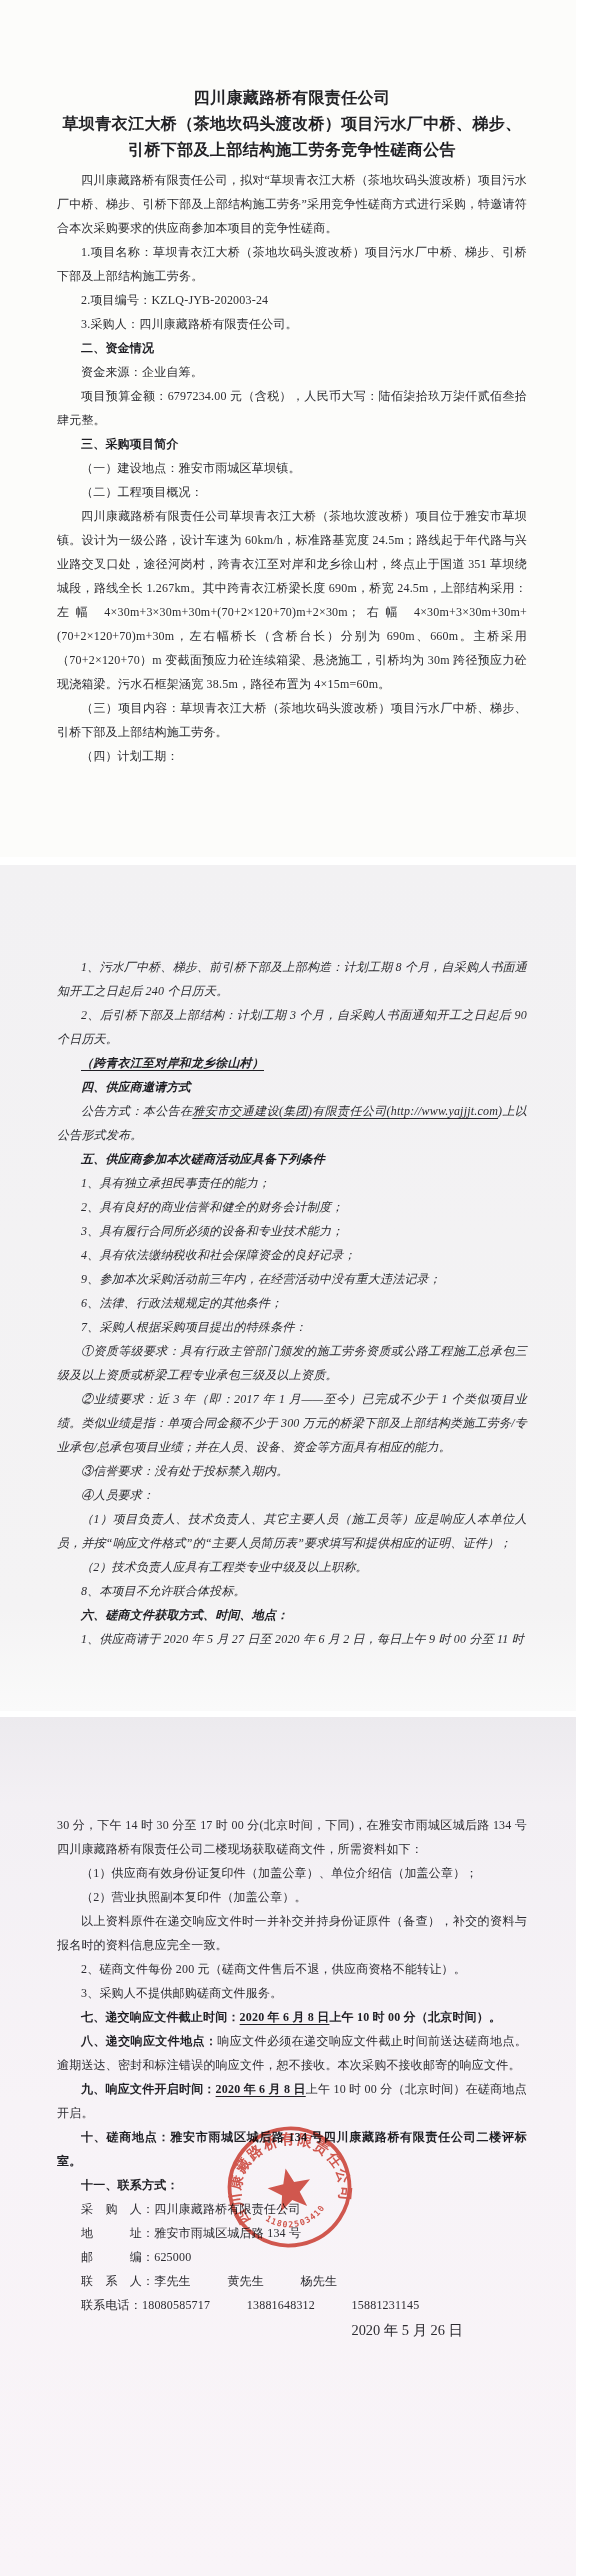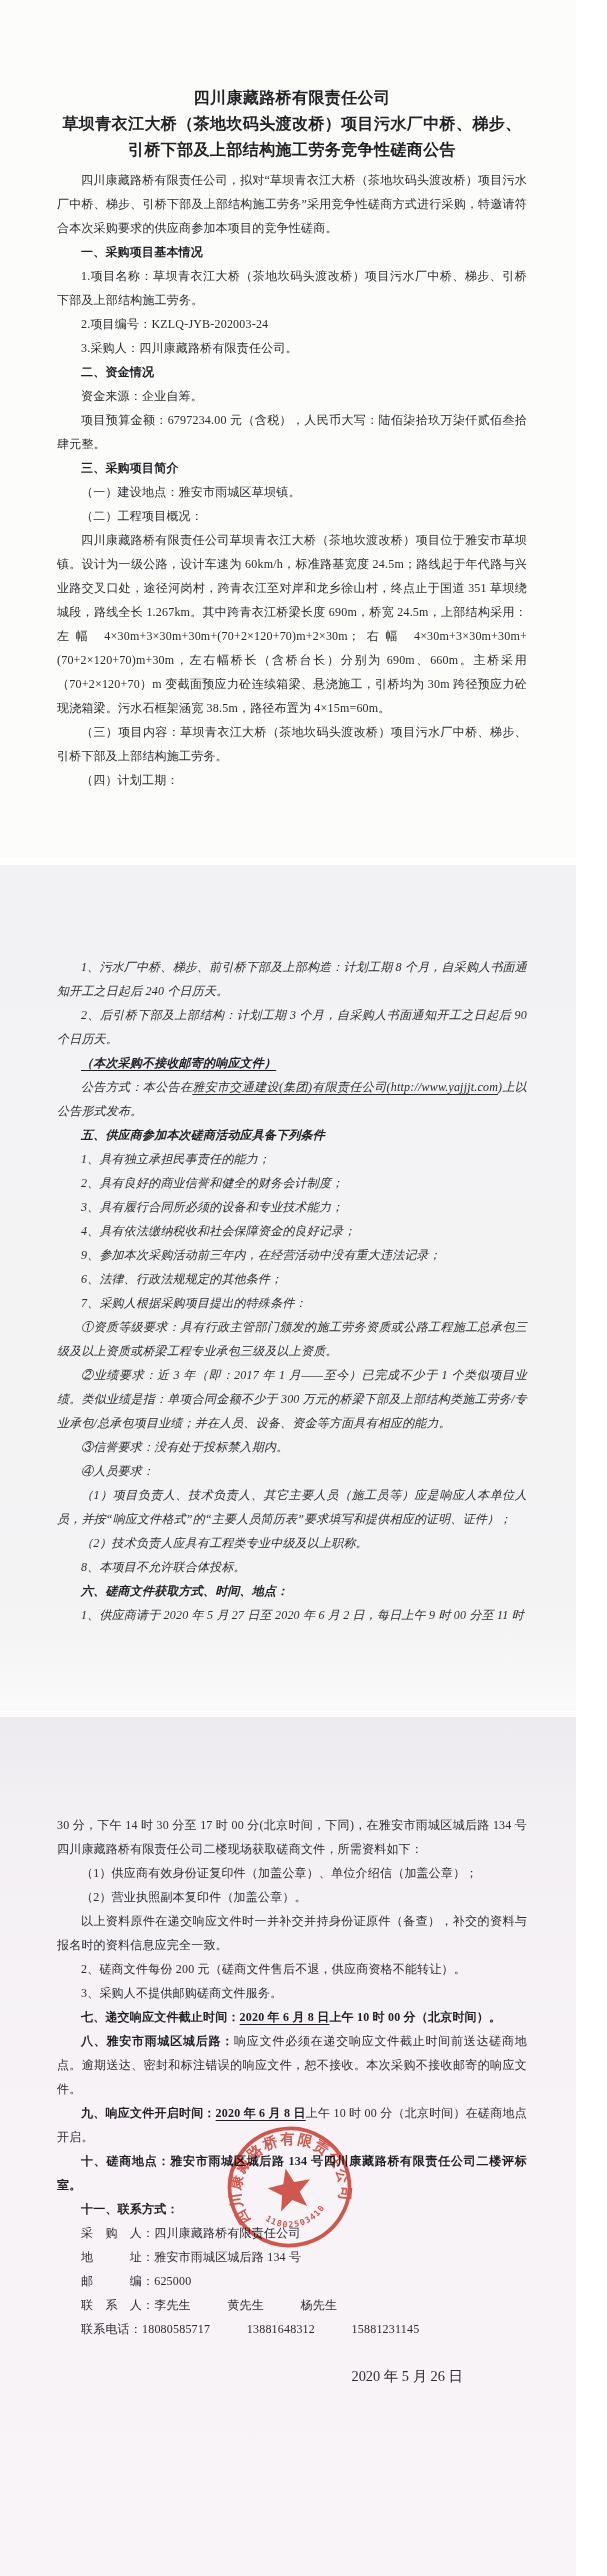--- a/index.html
+++ b/index.html
@@ -10,40 +10,39 @@
   .gap{height:7.6px;background:#ffffff;}
   .gap2{height:6px;background:#ffffff;}
   .page2{height:846px;background:linear-gradient(180deg,#f2f1f3 0%,#f4f3f4 88%,#fafafa 100%);padding:90px 49px 0 57px;font-style:italic;}
   .page3{height:859px;background:linear-gradient(180deg,#eceaee 0%,#f3f0f4 10%,#f7f3f7 45%,#f9f4f8 100%);padding:96px 49px 0 57px;}
   .titleblock{text-align:center;margin:0 -7.6px 4.6px -7.6px;}
   .t{font-size:16px;line-height:26px;font-weight:700;color:#222226;letter-spacing:0.4px;}
   .para{margin:0;font-size:12px;line-height:24px;text-align:justify;text-indent:2em;letter-spacing:0.2px;}
   .para.noindent{text-indent:0;}
   .para .b{font-weight:700;color:#1f1f24;}
   .para .u{text-decoration:underline;text-underline-offset:3px;}
-  .date{font-size:14.4px;line-height:24px;text-align:right;padding-right:64px;margin-top:23px;}
+  .date{font-size:14.4px;line-height:24px;text-align:right;padding-right:64px;margin-top:1px;}
   .seal{position:absolute;left:225px;top:407px;width:129px;height:126px;opacity:.84;mix-blend-mode:multiply;transform:rotate(-12deg);pointer-events:none;}
   .seal svg{display:block;}
   .sealArc{font-size:19px;font-weight:700;letter-spacing:2.5px;fill:#cf3b2e;font-family:"Liberation Serif","DejaVu Serif",serif;}
   .sealNum{font-size:11px;font-weight:700;letter-spacing:1.6px;fill:#cf3b2e;font-family:"DejaVu Sans Mono",monospace;}
 </style>
 </head>
 <body>
 
 <div class="doc">
 
   <section class="page page1">
     <div class="titleblock">
       <div class="t">四川康藏路桥有限责任公司</div>
       <div class="t">草坝青衣江大桥（茶地坎码头渡改桥）项目污水厂中桥、梯步、</div>
       <div class="t">引桥下部及上部结构施工劳务竞争性磋商公告</div>
     </div>
     <div class="content">
         <p class="para "><span>四川康藏路桥有限责任公司，拟对“草坝青衣江大桥（茶地坎码头渡改桥）项目污水厂中桥、梯步、引桥下部及上部结构施工劳务”采用竞争性磋商方式进行采购，特邀请符合本次采购要求的供应商参加本项目的竞争性磋商。</span></p>
-        <p class="para "><span class="b">一、采购项目基本情况</span></p>
         <p class="para "><span>1.项目名称：草坝青衣江大桥（茶地坎码头渡改桥）项目污水厂中桥、梯步、引桥下部及上部结构施工劳务。</span></p>
         <p class="para "><span>2.项目编号：KZLQ-JYB-202003-24</span></p>
         <p class="para "><span>3.采购人：四川康藏路桥有限责任公司。</span></p>
         <p class="para "><span class="b">二、资金情况</span></p>
         <p class="para "><span>资金来源：企业自筹。</span></p>
         <p class="para "><span>项目预算金额：6797234.00 元（含税），人民币大写：陆佰柒拾玖万柒仟贰佰叁拾肆元整。</span></p>
         <p class="para "><span class="b">三、采购项目简介</span></p>
         <p class="para "><span>（一）建设地点：雅安市雨城区草坝镇。</span></p>
         <p class="para "><span>（二）工程项目概况：</span></p>
         <p class="para "><span>四川康藏路桥有限责任公司草坝青衣江大桥（茶地坎渡改桥）项目位于雅安市草坝镇。设计为一级公路，设计车速为 60km/h，标准路基宽度 24.5m；路线起于年代路与兴业路交叉口处，途径河岗村，跨青衣江至对岸和龙乡徐山村，终点止于国道 351 草坝绕城段，路线全长 1.267km。其中跨青衣江桥梁长度 690m，桥宽 24.5m，上部结构采用：左幅 4×30m+3×30m+30m+(70+2×120+70)m+2×30m；右幅 4×30m+3×30m+30m+(70+2×120+70)m+30m，左右幅桥长（含桥台长）分别为 690m、660m。主桥采用（70+2×120+70）m 变截面预应力砼连续箱梁、悬浇施工，引桥均为 30m 跨径预应力砼现浇箱梁。污水石框架涵宽 38.5m，路径布置为 4×15m=60m。</span></p>
@@ -51,21 +50,22 @@
         <p class="para "><span>（四）计划工期：</span></p>
       </div>
   </section>
 
   <div class="gap"></div>
 
   <section class="page page2">
     <div class="content">
         <p class="para "><span>1、污水厂中桥、梯步、前引桥下部及上部构造：计划工期 8 个月，自采购人书面通知开工之日起后 240 个日历天。</span></p>
         <p class="para "><span>2、后引桥下部及上部结构：计划工期 3 个月，自采购人书面通知开工之日起后 90 个日历天。</span></p>
-        <p class="para "><span class="b u">（本次采购不接收邮寄的响应文件）</span></p>
+        <p class="para "><span class="b u">（跨青衣江至对岸和龙乡徐山村）</span></p>
+        <p class="para "><span class="b">四、供应商邀请方式</span></p>
         <p class="para "><span>公告方式：本公告在</span><span class="u">雅安市交通建设(集团)有限责任公司(http://www.yajjjt.com</span><span>)上以公告形式发布。</span></p>
         <p class="para "><span class="b">五、供应商参加本次磋商活动应具备下列条件</span></p>
         <p class="para "><span>1、具有独立承担民事责任的能力；</span></p>
         <p class="para "><span>2、具有良好的商业信誉和健全的财务会计制度；</span></p>
         <p class="para "><span>3、具有履行合同所必须的设备和专业技术能力；</span></p>
         <p class="para "><span>4、具有依法缴纳税收和社会保障资金的良好记录；</span></p>
         <p class="para "><span>9、参加本次采购活动前三年内，在经营活动中没有重大违法记录；</span></p>
         <p class="para "><span>6、法律、行政法规规定的其他条件；</span></p>
         <p class="para "><span>7、采购人根据采购项目提出的特殊条件：</span></p>
         <p class="para "><span>①资质等级要求：具有行政主管部门颁发的施工劳务资质或公路工程施工总承包三级及以上资质或桥梁工程专业承包三级及以上资质。</span></p>
@@ -84,21 +84,21 @@
 
   <section class="page page3">
     <div class="content">
         <p class="para noindent"><span>30 分，下午 14 时 30 分至 17 时 00 分(北京时间，下同)，在雅安市雨城区城后路 134 号四川康藏路桥有限责任公司二楼现场获取磋商文件，所需资料如下：</span></p>
         <p class="para "><span>（1）供应商有效身份证复印件（加盖公章）、单位介绍信（加盖公章）；</span></p>
         <p class="para "><span>（2）营业执照副本复印件（加盖公章）。</span></p>
         <p class="para "><span>以上资料原件在递交响应文件时一并补交并持身份证原件（备查），补交的资料与报名时的资料信息应完全一致。</span></p>
         <p class="para "><span>2、磋商文件每份 200 元（磋商文件售后不退，供应商资格不能转让）。</span></p>
         <p class="para "><span>3、采购人不提供邮购磋商文件服务。</span></p>
         <p class="para "><span class="b">七、递交响应文件截止时间：</span><span class="b u">2020 年 6 月 8 日</span><span class="b">上午 10 时 00 分（北京时间）。</span></p>
-        <p class="para "><span class="b">八、雅安市雨城区城后路：</span><span>响应文件必须在递交响应文件截止时间前送达磋商地点。逾期送达、密封和标注错误的响应文件，恕不接收。本次采购不接收邮寄的响应文件。</span></p>
+        <p class="para "><span class="b">八、递交响应文件地点：</span><span>响应文件必须在递交响应文件截止时间前送达磋商地点。逾期送达、密封和标注错误的响应文件，恕不接收。本次采购不接收邮寄的响应文件。</span></p>
         <p class="para "><span class="b">九、响应文件开启时间：</span><span class="b u">2020 年 6 月 8 日</span><span>上午 10 时 00 分（北京时间）在磋商地点开启。</span></p>
         <p class="para "><span class="b">十、磋商地点：雅安市雨城区城后路 134 号四川康藏路桥有限责任公司二楼评标室。</span></p>
         <p class="para "><span class="b">十一、联系方式：</span></p>
         <p class="para "><span>采　购　人：四川康藏路桥有限责任公司</span></p>
         <p class="para "><span>地　　　址：雅安市雨城区城后路 134 号</span></p>
         <p class="para "><span>邮　　　编：625000</span></p>
         <p class="para "><span>联　系　人：李先生　　　黄先生　　　杨先生</span></p>
         <p class="para "><span>联系电话：18080585717　　　13881648312　　　15881231145</span></p>
       </div>
     <div class="date">2020 年 5 月 26 日</div>

